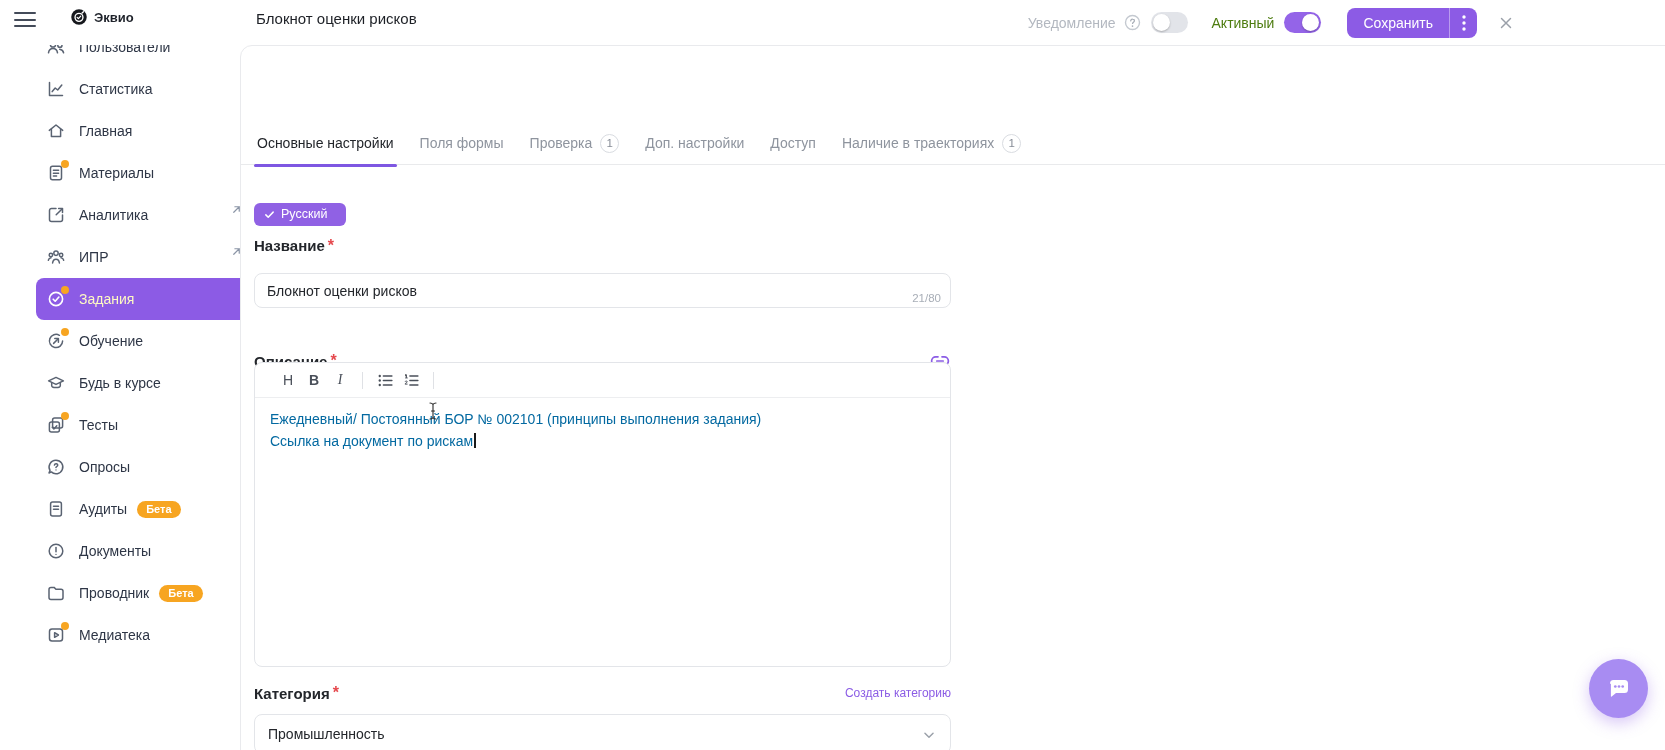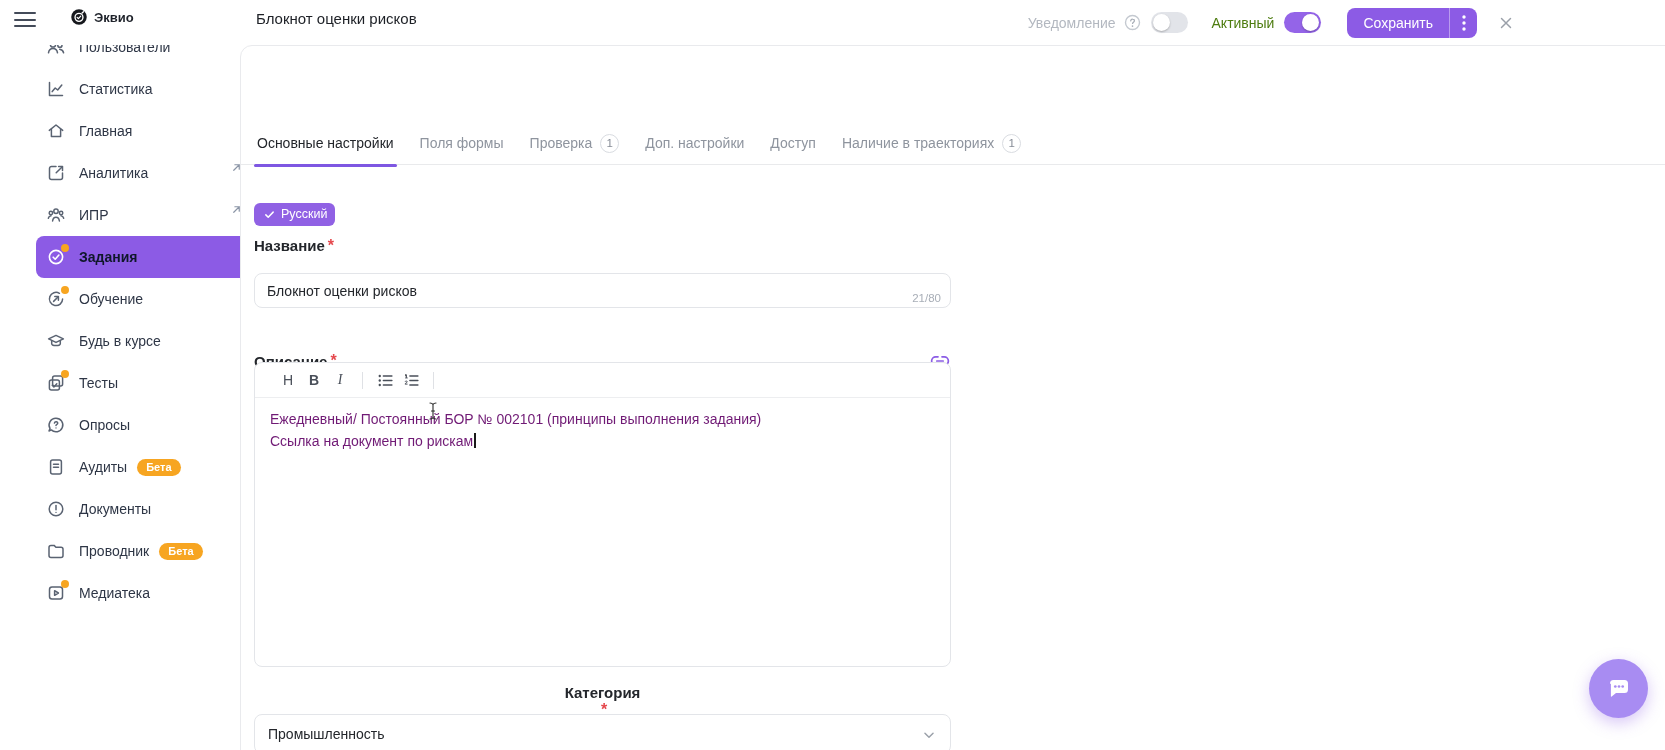--- a/index.html
+++ b/index.html
@@ -30,21 +30,21 @@
   .close-btn { width:22px; height:22px; display:flex; align-items:center; justify-content:center; cursor:pointer; }
 
   
   .sidebar { position:absolute; left:0; top:26px; width:240px;margin-left:32px; }
   .nav-item { height:42px; margin:0 4px; display:flex; align-items:center; padding-left:10px;
     border-radius:8px; cursor:pointer; position:relative; }
   .nav-icon { width:20px; height:20px; position:relative; flex:none; }
   .nav-icon svg { display:block; }
   .nav-label { margin-left:13px; font-size:14px; color:#2E3646; white-space:nowrap; }
   .nav-item.active { background:#8C5BE5; }
-  .nav-item.active .nav-label { color:#0f172a; font-weight:700; }
+  .nav-item.active .nav-label { color:#fef9c3; font-weight:400; }
   .dot { position:absolute; right:-3px; top:-3px; width:8px; height:8px; border-radius:50%; background:#F7A521; }
   .beta { margin-left:10px; background:#F7A521; color:#fff; font-size:11px; font-weight:700;
     padding:2.5px 9px; border-radius:10px; }
   .ext { margin-left:auto; margin-right:26px; transform:translateY(-6px); display:inline-flex; }
 
   
   .card { position:absolute; left:240px; top:45px; width:1450px; height:780px; background:#fff;
     border:1px solid #E9EAED; border-top-left-radius:12px; }
   .tabsrow { position:absolute; left:0; top:75px; right:0; height:44px; border-bottom:1px solid #E9EAEC; }
   .tabs { display:flex; align-items:center; height:44px; margin-left:13px; gap:20px; white-space:nowrap; }
@@ -53,45 +53,45 @@
   .tab.active { color:#23262B; font-weight:400; }
   .tab.active::after { content:""; position:absolute; left:0; right:0; bottom:-2px; height:3px;
     border-radius:2px; background:#7E57E2; }
   .tab-badge { margin-left:8px; width:19px; height:19px; border-radius:50%; border:1px solid #D9DCE1;
     background:#fff; color:#868C96; font-size:11.5px; font-weight:400; display:inline-flex;
     align-items:center; justify-content:center; }
 
   .content { position:absolute; left:13px; top:0; width:697px; }
 
   .chip { position:absolute; top:157px; left:0; display:inline-flex; align-items:center; gap:6px;
-    background:#9061E4; color:#fff; font-size:12.5px; border-radius:6px; padding:4px 8px 5px 10px; cursor:pointer; }
+    background:#9061E4; color:#fff; font-size:12.5px; border-radius:6px; padding:4px 19px 5px 10px; cursor:pointer; }
 
   .field-label { font-size:15px; font-weight:700; color:#23262B; }
   .req { color:#E5484D; margin-left:3px; font-weight:700; }
   .name-label { position:absolute; top:191px; left:0; }
   .name-input-wrap { position:absolute; top:227px; left:0; width:697px; }
   .text-input { width:100%; height:35px; border:1px solid #E3E5E9; border-radius:8px; background:#fff;
     font-size:14px; color:#23262B; padding:0 64px 0 12px; outline:none;
     font-family:"Liberation Sans","DejaVu Sans",sans-serif; }
   .char-counter { position:absolute; right:10px; bottom:4px; font-size:11.5px; color:#A8AEB7; }
 
   .desc-row { position:absolute; top:283px; left:0; width:697px; display:flex; align-items:center;margin-top:21px; }
   .link-btn { margin-left:auto; display:inline-flex; cursor:pointer; }
 
   .editor { position:absolute; top:316px; left:0; width:697px; height:305px;
     border:1px solid #E3E5E9; border-radius:8px; background:#fff; }
   .editor-toolbar { height:35px; border-bottom:1px solid #EDEEF0; display:flex; align-items:center; padding-left:20px; }
   .tb-btn { width:26px; height:24px; display:flex; align-items:center; justify-content:center;
     font-size:14px; color:#494F59; cursor:pointer; border-radius:4px; }
   .tb-btn.b { font-weight:700; } .tb-btn.i { font-style:italic; font-family:"Liberation Serif",serif; }
   .tb-sep { width:1px; height:17px; background:#DFE1E5; margin:0 9px; }
-  .editor-body { padding:10px 15px; font-size:14px; line-height:22px; color:#701a75; }
+  .editor-body { padding:10px 15px; font-size:14px; line-height:22px; color:#0369a1; }
   .caret { display:inline-block; width:1.5px; height:15px; background:#1a1a1a; vertical-align:-2px; margin-left:1px; }
 
-  .cat-row { position:absolute; top:638px; left:0; width:697px; display:flex; align-items:center;flex-direction:column; }
+  .cat-row { position:absolute; top:638px; left:0; width:697px; display:flex; align-items:center; }
   .cat-action { margin-left:auto; color:#8B5CE5; font-size:12px; cursor:pointer; }
   .select { position:absolute; top:668px; left:0; width:697px; height:40px; border:1px solid #E3E5E9;
     border-radius:8px; background:#fff; display:flex; align-items:center; padding:0 40px 0 13px;
     font-size:14px; color:#23262B; cursor:pointer; }
   .select .chev { position:absolute; right:12px; top:11px; }
 
   .fab { position:absolute; left:1589px; top:659px; width:59px; height:59px; border-radius:50%;
     background:#A88CF2; box-shadow:0 5px 16px rgba(140,91,229,.35); display:flex; align-items:center;
     justify-content:center; cursor:pointer; z-index:10; }
 
@@ -184,20 +184,30 @@
       <span class="nav-label">Статистика</span>
     </div>
     <div class="nav-item">
       <span class="nav-icon">
         <svg width="20" height="20" viewBox="0 0 20 20">
           <path d="M3.3 9.4L10 4l6.7 5.4" fill="none" stroke="#5A6372" stroke-width="1.5" stroke-linecap="round" stroke-linejoin="round"></path>
           <path d="M5.4 8.2v7.4h9.2V8.2" fill="none" stroke="#5A6372" stroke-width="1.5" stroke-linecap="round" stroke-linejoin="round"></path>
         </svg>
       </span>
       <span class="nav-label">Главная</span>
+    </div>
+    <div class="nav-item">
+      <span class="nav-icon">
+        <svg width="20" height="20" viewBox="0 0 20 20">
+          <rect x="4.5" y="3.2" width="11" height="13.6" rx="2" fill="none" stroke="#5A6372" stroke-width="1.5" stroke-linecap="round" stroke-linejoin="round"></rect>
+          <path d="M7.4 7.3h5.2M7.4 10.2h5.2M7.4 13.1h3.2" fill="none" stroke="#5A6372" stroke-width="1.5" stroke-linecap="round" stroke-linejoin="round"></path>
+        </svg>
+        <span class="dot"></span>
+      </span>
+      <span class="nav-label">Материалы</span>
     </div>
     <div class="nav-item">
       <span class="nav-icon">
         <svg width="20" height="20" viewBox="0 0 20 20">
           <path d="M16.5 10v4.5a2 2 0 0 1-2 2h-9a2 2 0 0 1-2-2v-9a2 2 0 0 1 2-2H10" fill="none" stroke="#5A6372" stroke-width="1.5" stroke-linecap="round" stroke-linejoin="round"></path>
           <path d="M12.6 3.5h3.9v3.9" fill="none" stroke="#5A6372" stroke-width="1.5" stroke-linecap="round" stroke-linejoin="round"></path>
           <path d="M16.3 3.7L10.2 9.8" fill="none" stroke="#5A6372" stroke-width="1.5" stroke-linecap="round" stroke-linejoin="round"></path>
         </svg>
       </span>
       <span class="nav-label">Аналитика</span>

